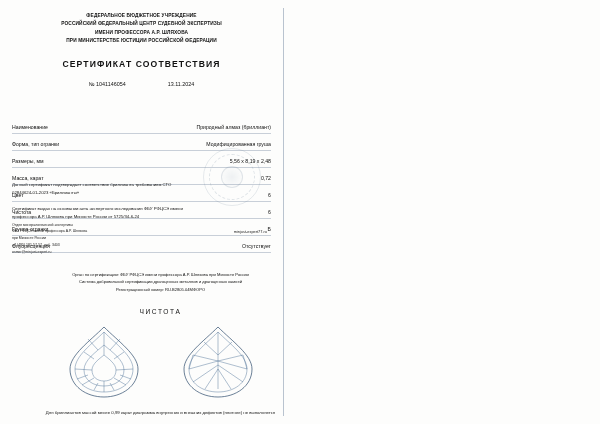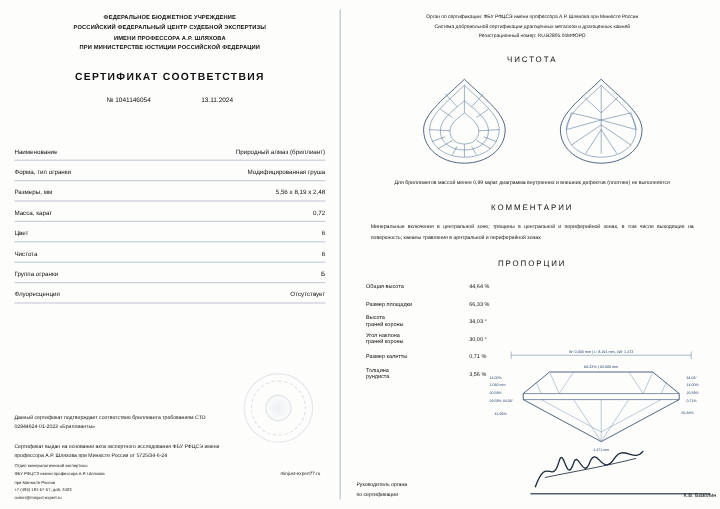--- a/index.html
+++ b/index.html
@@ -9,20 +9,21 @@
     background: #ffffff;
     font-family: "Liberation Sans", sans-serif;
     color: #1a1a1a;
     overflow: hidden;
   }
   .page {
     position: relative;
     width: 600px; height: 424px;
     background: #fdfdfc;
     display: flex;
+    flex-direction: column;
   }
   .col-left {
     position: relative;
     width: 283px; height: 424px;
     padding: 10px 12px 8px 12px;
   }
   .divider {
     position: absolute;
     left: 283px; top: 8px;
     width: 1px; height: 408px;

